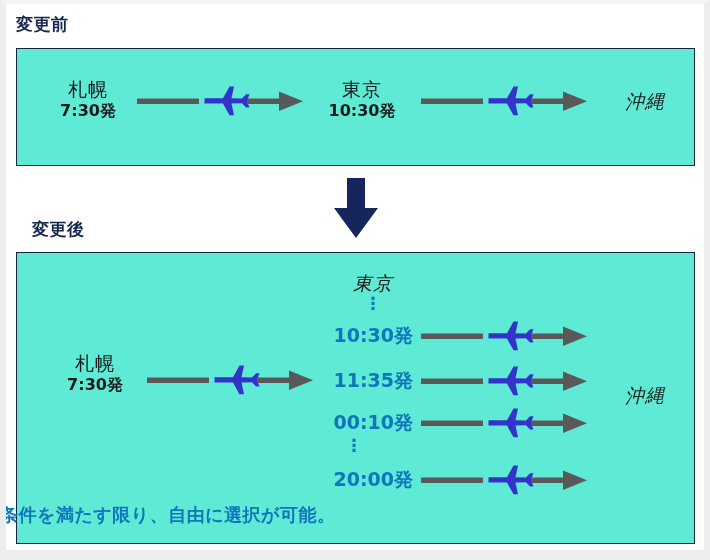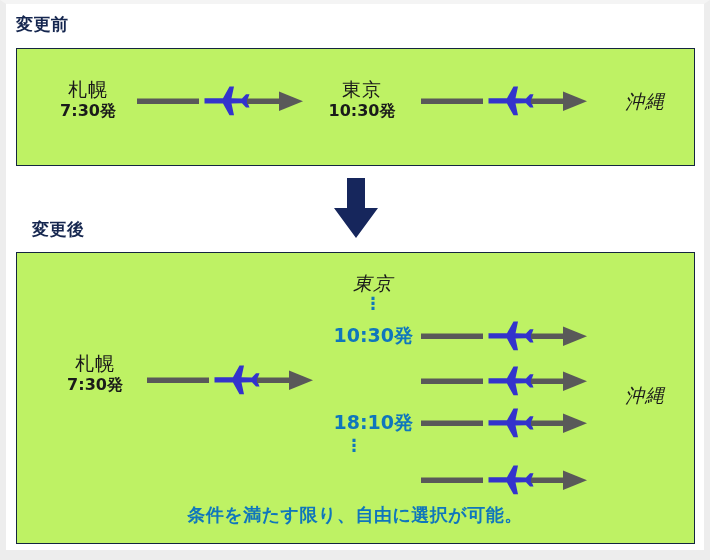--- a/index.html
+++ b/index.html
@@ -35,21 +35,21 @@
     font-size: 17px;
     letter-spacing: 0.5px;
     white-space: nowrap;
   }
   #title-before { left: 16px; top: 13px; }
   #title-after  { left: 32px; top: 218px; }
 
   .panel {
     position: absolute;
     border: 1.5px solid #14263f;
-    background: #bef264;
+    background: #5eead4;
     box-sizing: border-box;
   }
   #panel-before { left: 16px; top: 48px; width: 679px; height: 118px; }
   #panel-after  { left: 16px; top: 252px; width: 679px; height: 292px; }
 
   
   #down-arrow {
     position: absolute;
     left: 332px;
     top: 178px;
@@ -116,21 +116,20 @@
     white-space: nowrap;
   }
   .vdots span { display: block; }
 
   
   #caption {
     position: absolute;
     left: 0;
     top: 503px;
     width: 710px;
-    text-align: center;
     color: #0f76bc;
     font-size: 18px;
     font-weight: bold;
     letter-spacing: 0.5px;
     white-space: nowrap;
   }
 </style>
 </head>
 <body>
 
@@ -225,53 +224,55 @@
           <path fill="#3333cc" d="M3.5 14.2 L22 14.2 L28.5 2.5 L33 2.5 L30.5 14.3
                    L41 14.6 L45 10.2 L48.5 10.2 L46.5 15.4 L48.5 16.9 L46.5 18.4
                    L48.5 23.6 L45 23.6 L41 19.2 L30.5 19.5 L33 31.3 L28.5 31.3
                    L22 19.6 L3.5 19.6 Z"></path>
         </g>
         <rect x="110" y="14.5" width="34" height="5.5" fill="#595959"></rect>
         <path d="M142 7.5 L166 17.2 L142 26.9 Z" fill="#595959"></path>
       </svg>
     </div>
 
+    <div class="dep-time" style="left: 278px; top: 115px; width: 118px;">11:35発</div>
     <div class="leg" style="left: 404px; top: 111px; width: 168px;">
       <svg viewBox="0 0 168 34" preserveAspectRatio="none">
         <rect x="0" y="14.5" width="62" height="5.5" fill="#595959"></rect>
         <g transform="translate(64,0)">
           <path fill="#3333cc" d="M3.5 14.2 L22 14.2 L28.5 2.5 L33 2.5 L30.5 14.3
                    L41 14.6 L45 10.2 L48.5 10.2 L46.5 15.4 L48.5 16.9 L46.5 18.4
                    L48.5 23.6 L45 23.6 L41 19.2 L30.5 19.5 L33 31.3 L28.5 31.3
                    L22 19.6 L3.5 19.6 Z"></path>
         </g>
         <rect x="110" y="14.5" width="34" height="5.5" fill="#595959"></rect>
         <path d="M142 7.5 L166 17.2 L142 26.9 Z" fill="#595959"></path>
       </svg>
     </div>
 
-    <div class="dep-time" style="left: 278px; top: 157px; width: 118px;">18:10発</div>
+    <div class="dep-time" style="left: 278px; top: 157px; width: 118px;">00:10発</div>
     <div class="leg" style="left: 404px; top: 153px; width: 168px;">
       <svg viewBox="0 0 168 34" preserveAspectRatio="none">
         <rect x="0" y="14.5" width="62" height="5.5" fill="#595959"></rect>
         <g transform="translate(64,0)">
           <path fill="#3333cc" d="M3.5 14.2 L22 14.2 L28.5 2.5 L33 2.5 L30.5 14.3
                    L41 14.6 L45 10.2 L48.5 10.2 L46.5 15.4 L48.5 16.9 L46.5 18.4
                    L48.5 23.6 L45 23.6 L41 19.2 L30.5 19.5 L33 31.3 L28.5 31.3
                    L22 19.6 L3.5 19.6 Z"></path>
         </g>
         <rect x="110" y="14.5" width="34" height="5.5" fill="#595959"></rect>
         <path d="M142 7.5 L166 17.2 L142 26.9 Z" fill="#595959"></path>
       </svg>
     </div>
 
     <div class="vdots" style="left: 278px; top: 190px; width: 118px;">
       <span>⋮</span>
     </div>
 
+    <div class="dep-time" style="left: 278px; top: 214px; width: 118px;">20:00発</div>
     <div class="leg" style="left: 404px; top: 210px; width: 168px;">
       <svg viewBox="0 0 168 34" preserveAspectRatio="none">
         <rect x="0" y="14.5" width="62" height="5.5" fill="#595959"></rect>
         <g transform="translate(64,0)">
           <path fill="#3333cc" d="M3.5 14.2 L22 14.2 L28.5 2.5 L33 2.5 L30.5 14.3
                    L41 14.6 L45 10.2 L48.5 10.2 L46.5 15.4 L48.5 16.9 L46.5 18.4
                    L48.5 23.6 L45 23.6 L41 19.2 L30.5 19.5 L33 31.3 L28.5 31.3
                    L22 19.6 L3.5 19.6 Z"></path>
         </g>
         <rect x="110" y="14.5" width="34" height="5.5" fill="#595959"></rect>

